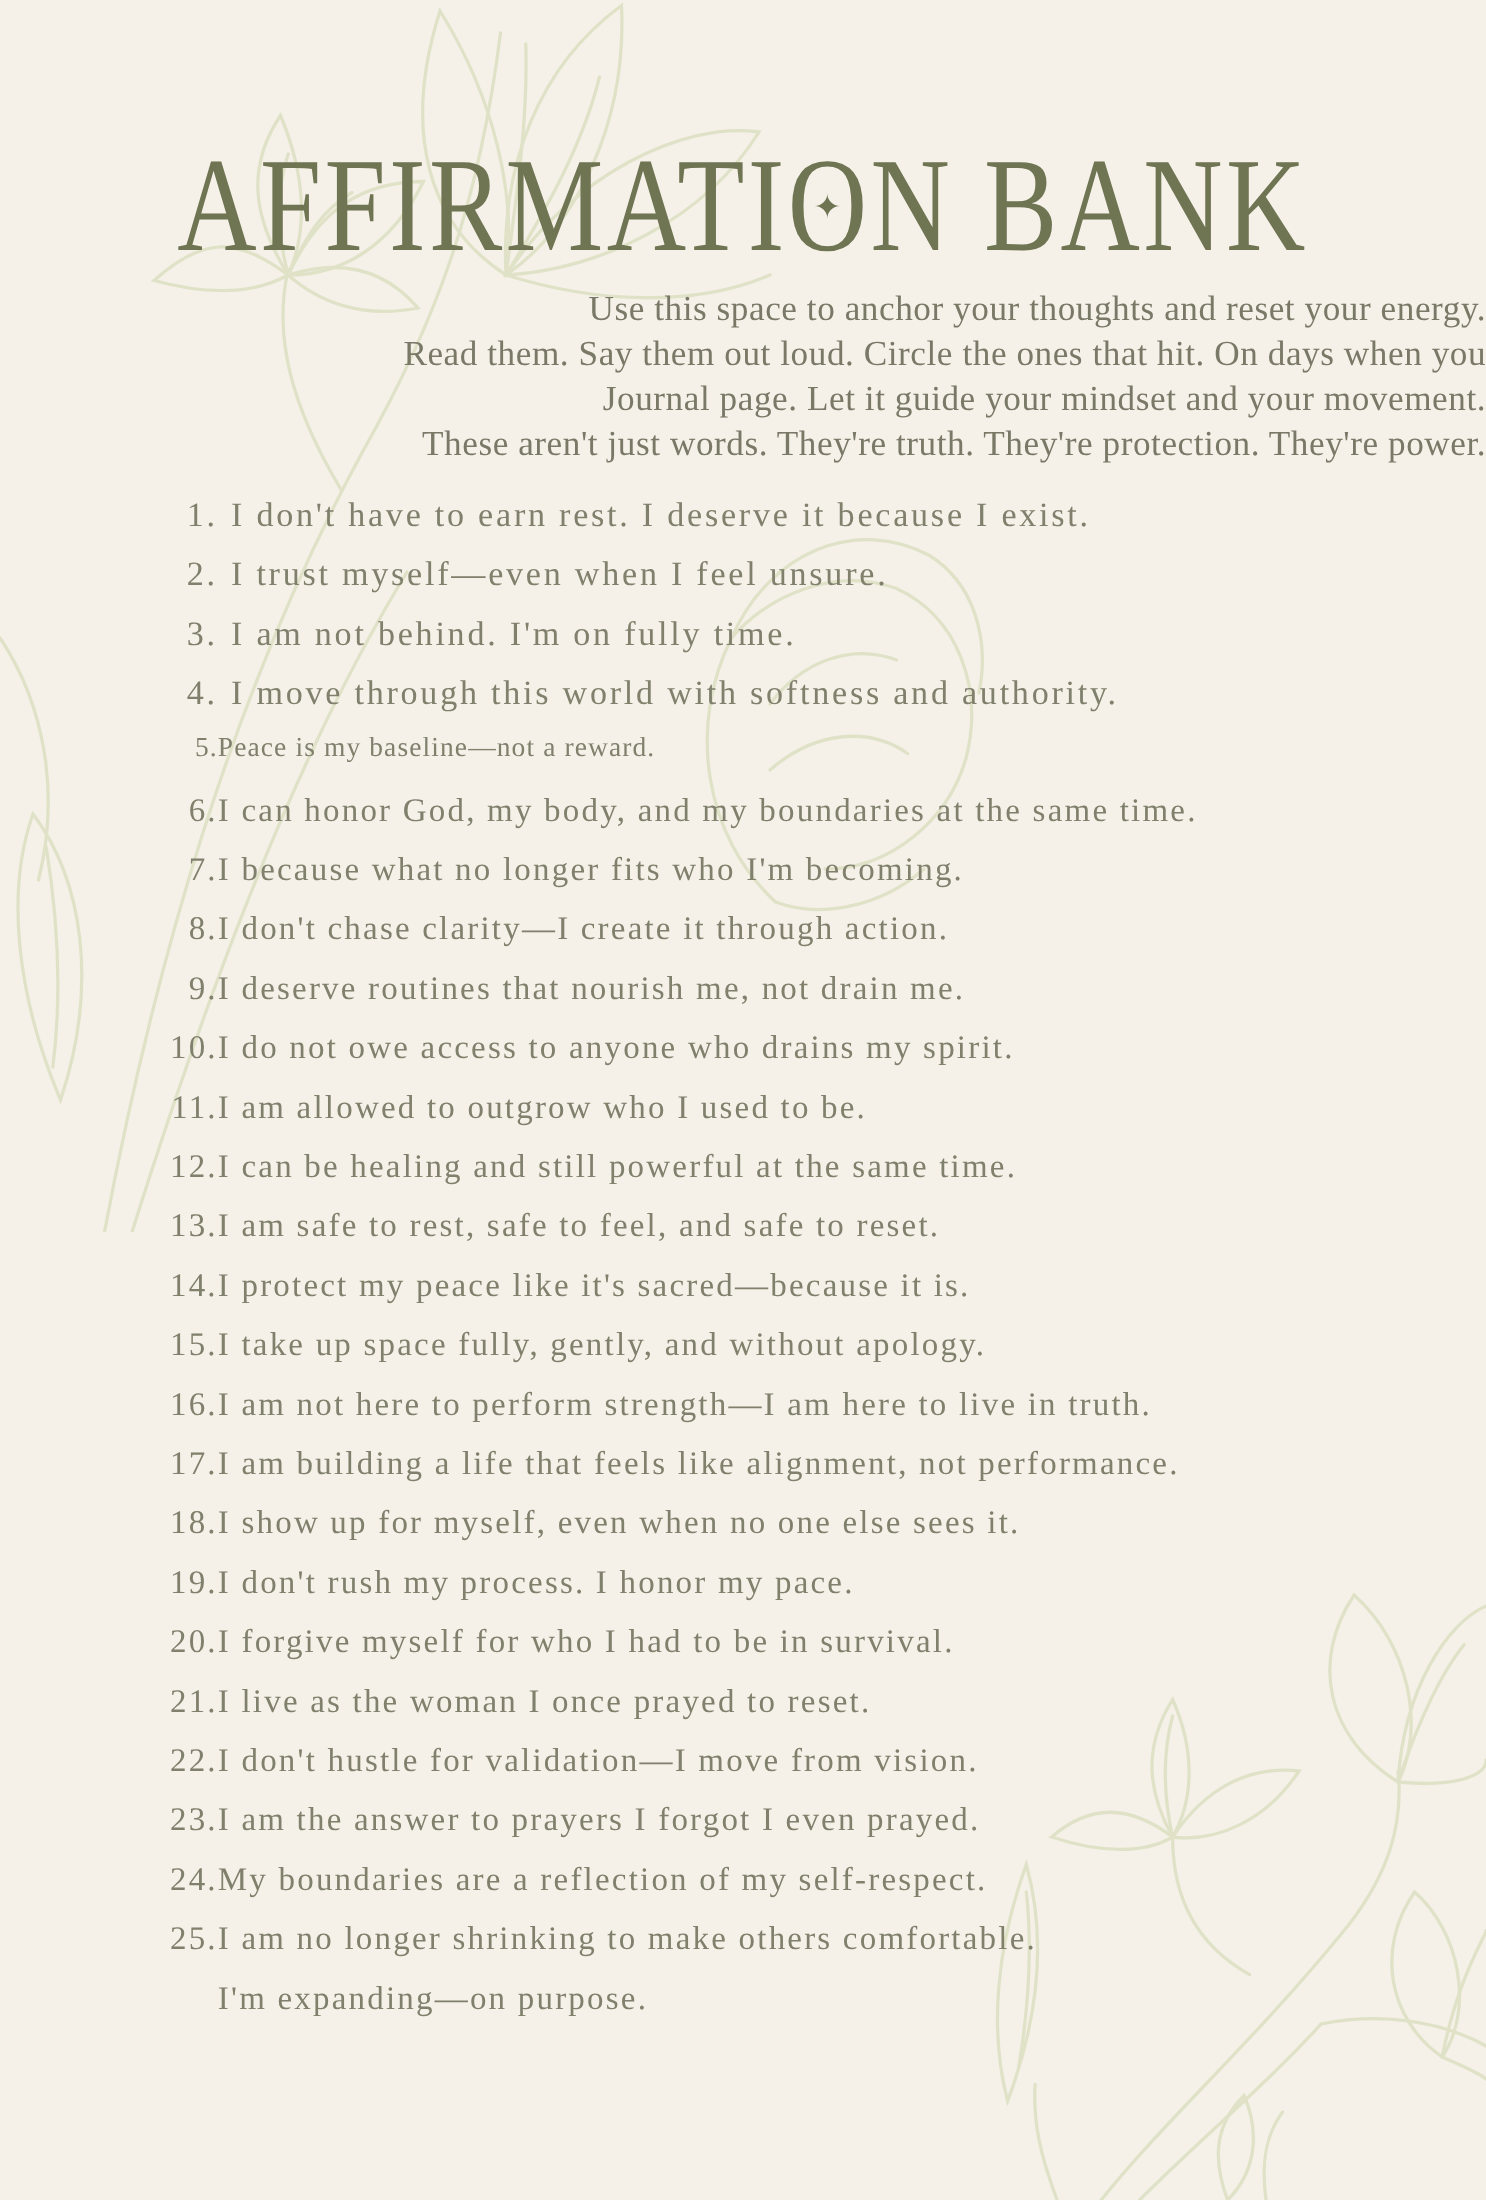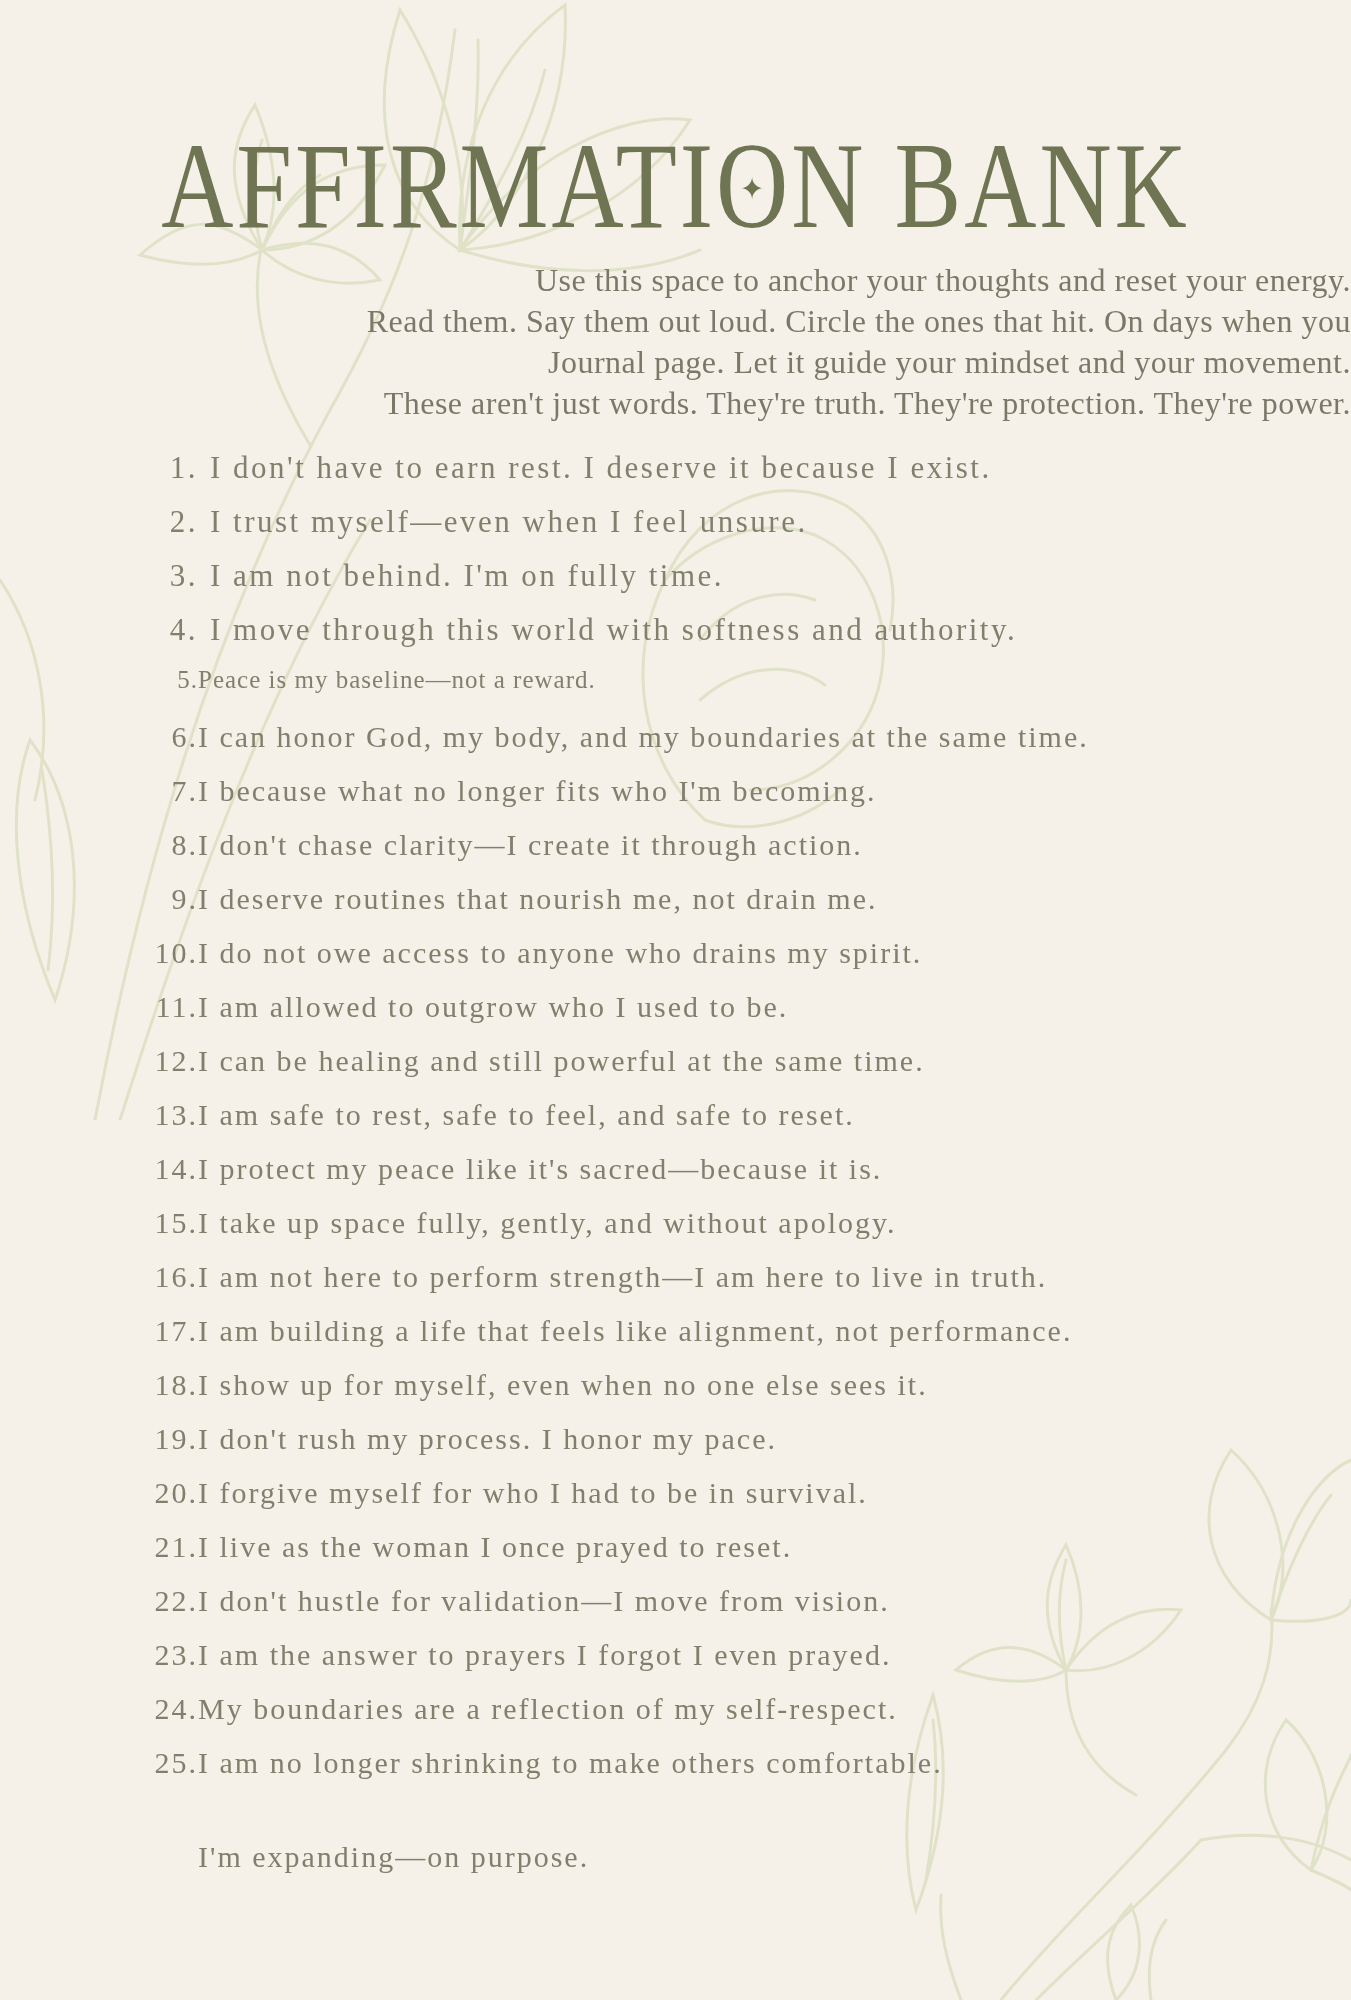--- a/index.html
+++ b/index.html
@@ -67,21 +67,21 @@
     flex:none;
     width:80px;
     text-align:right;
     white-space:pre;
   }
   .row .txt{white-space:nowrap;}
   .row.gap .txt{margin-left:12px;}
   .row.lg{font-size:31px;letter-spacing:2.5px;}
   .row.md{font-size:30px;letter-spacing:2px;}
   .row.sm{font-size:25px;letter-spacing:1px;}
-  .row.cont{font-size:30px;letter-spacing:2px;margin-top:40px;}
+  .row.cont{font-size:30px;letter-spacing:2px;}
 </style>
 </head>
 <body>
 
 <div class="page">
 
   <svg class="floral tl" width="900" height="1120" viewBox="0 0 900 1120" fill="none" stroke="#e0e2c8" stroke-width="3" stroke-linecap="round">
     <path d="M 95 1120 C 140 880 210 630 330 410 C 395 295 435 190 455 30"></path>
     <path d="M 120 1120 C 180 930 260 700 370 520"></path>
     <path d="M 310 445 C 265 370 248 305 262 245"></path>

